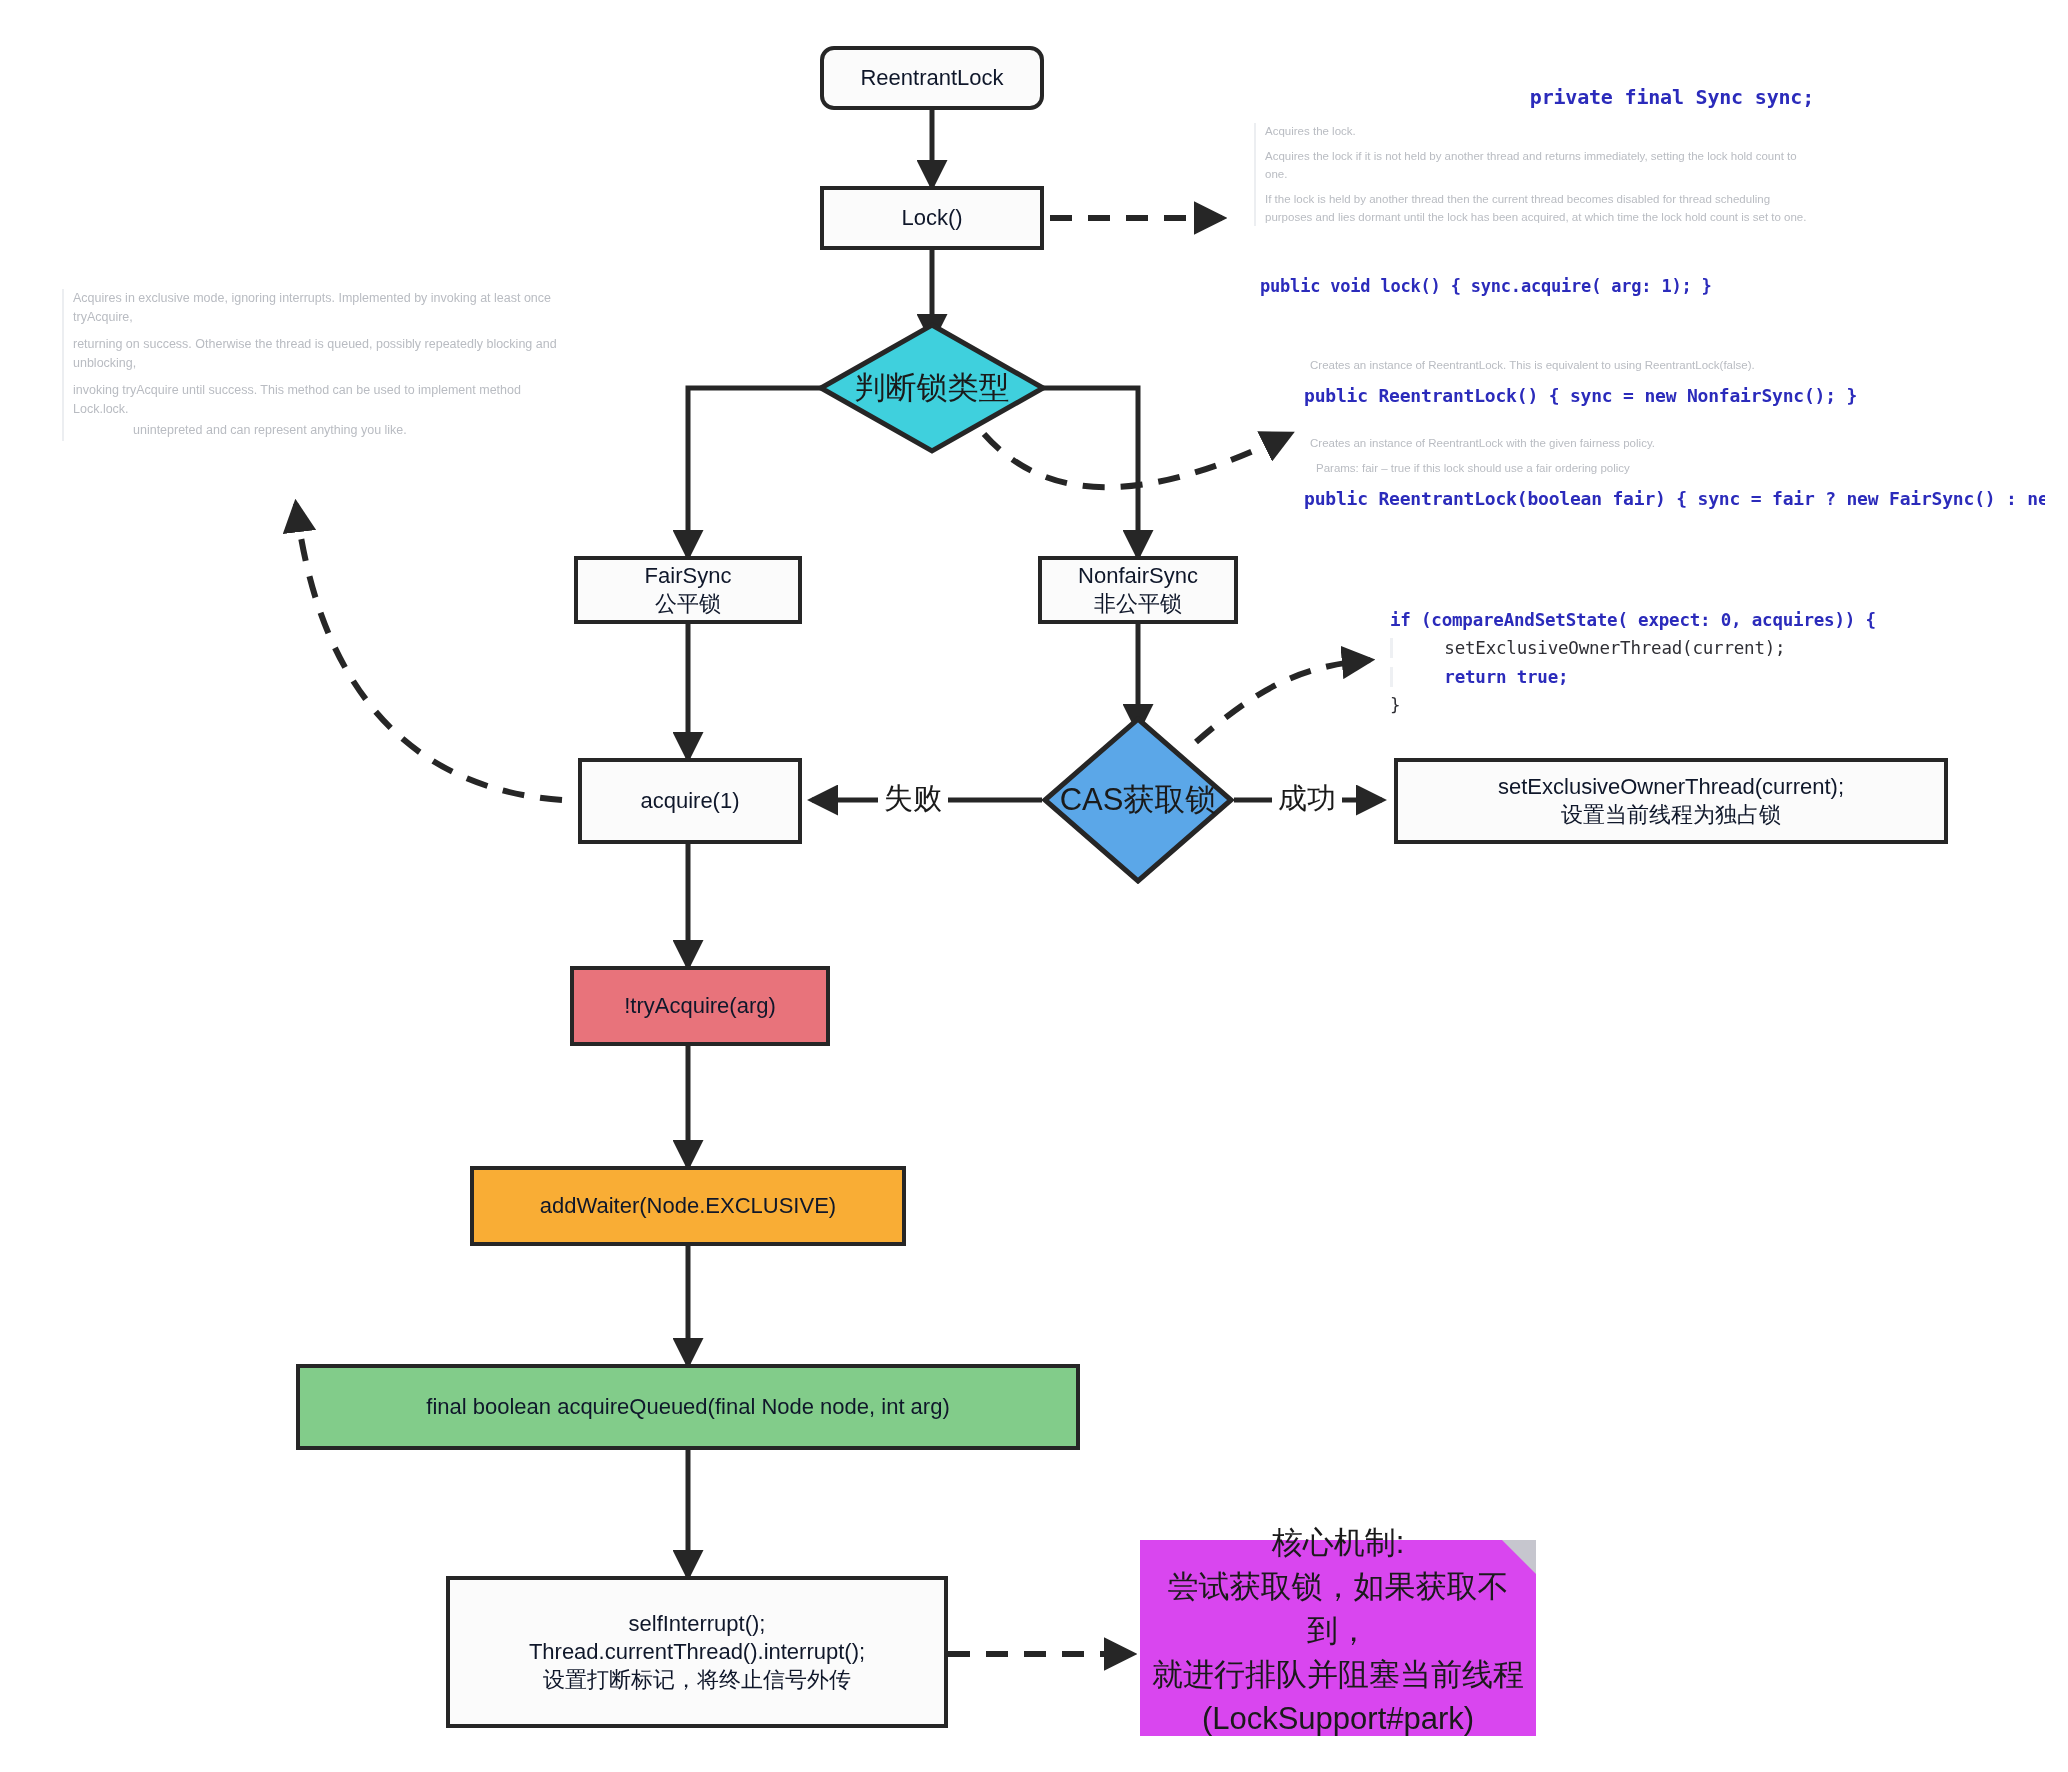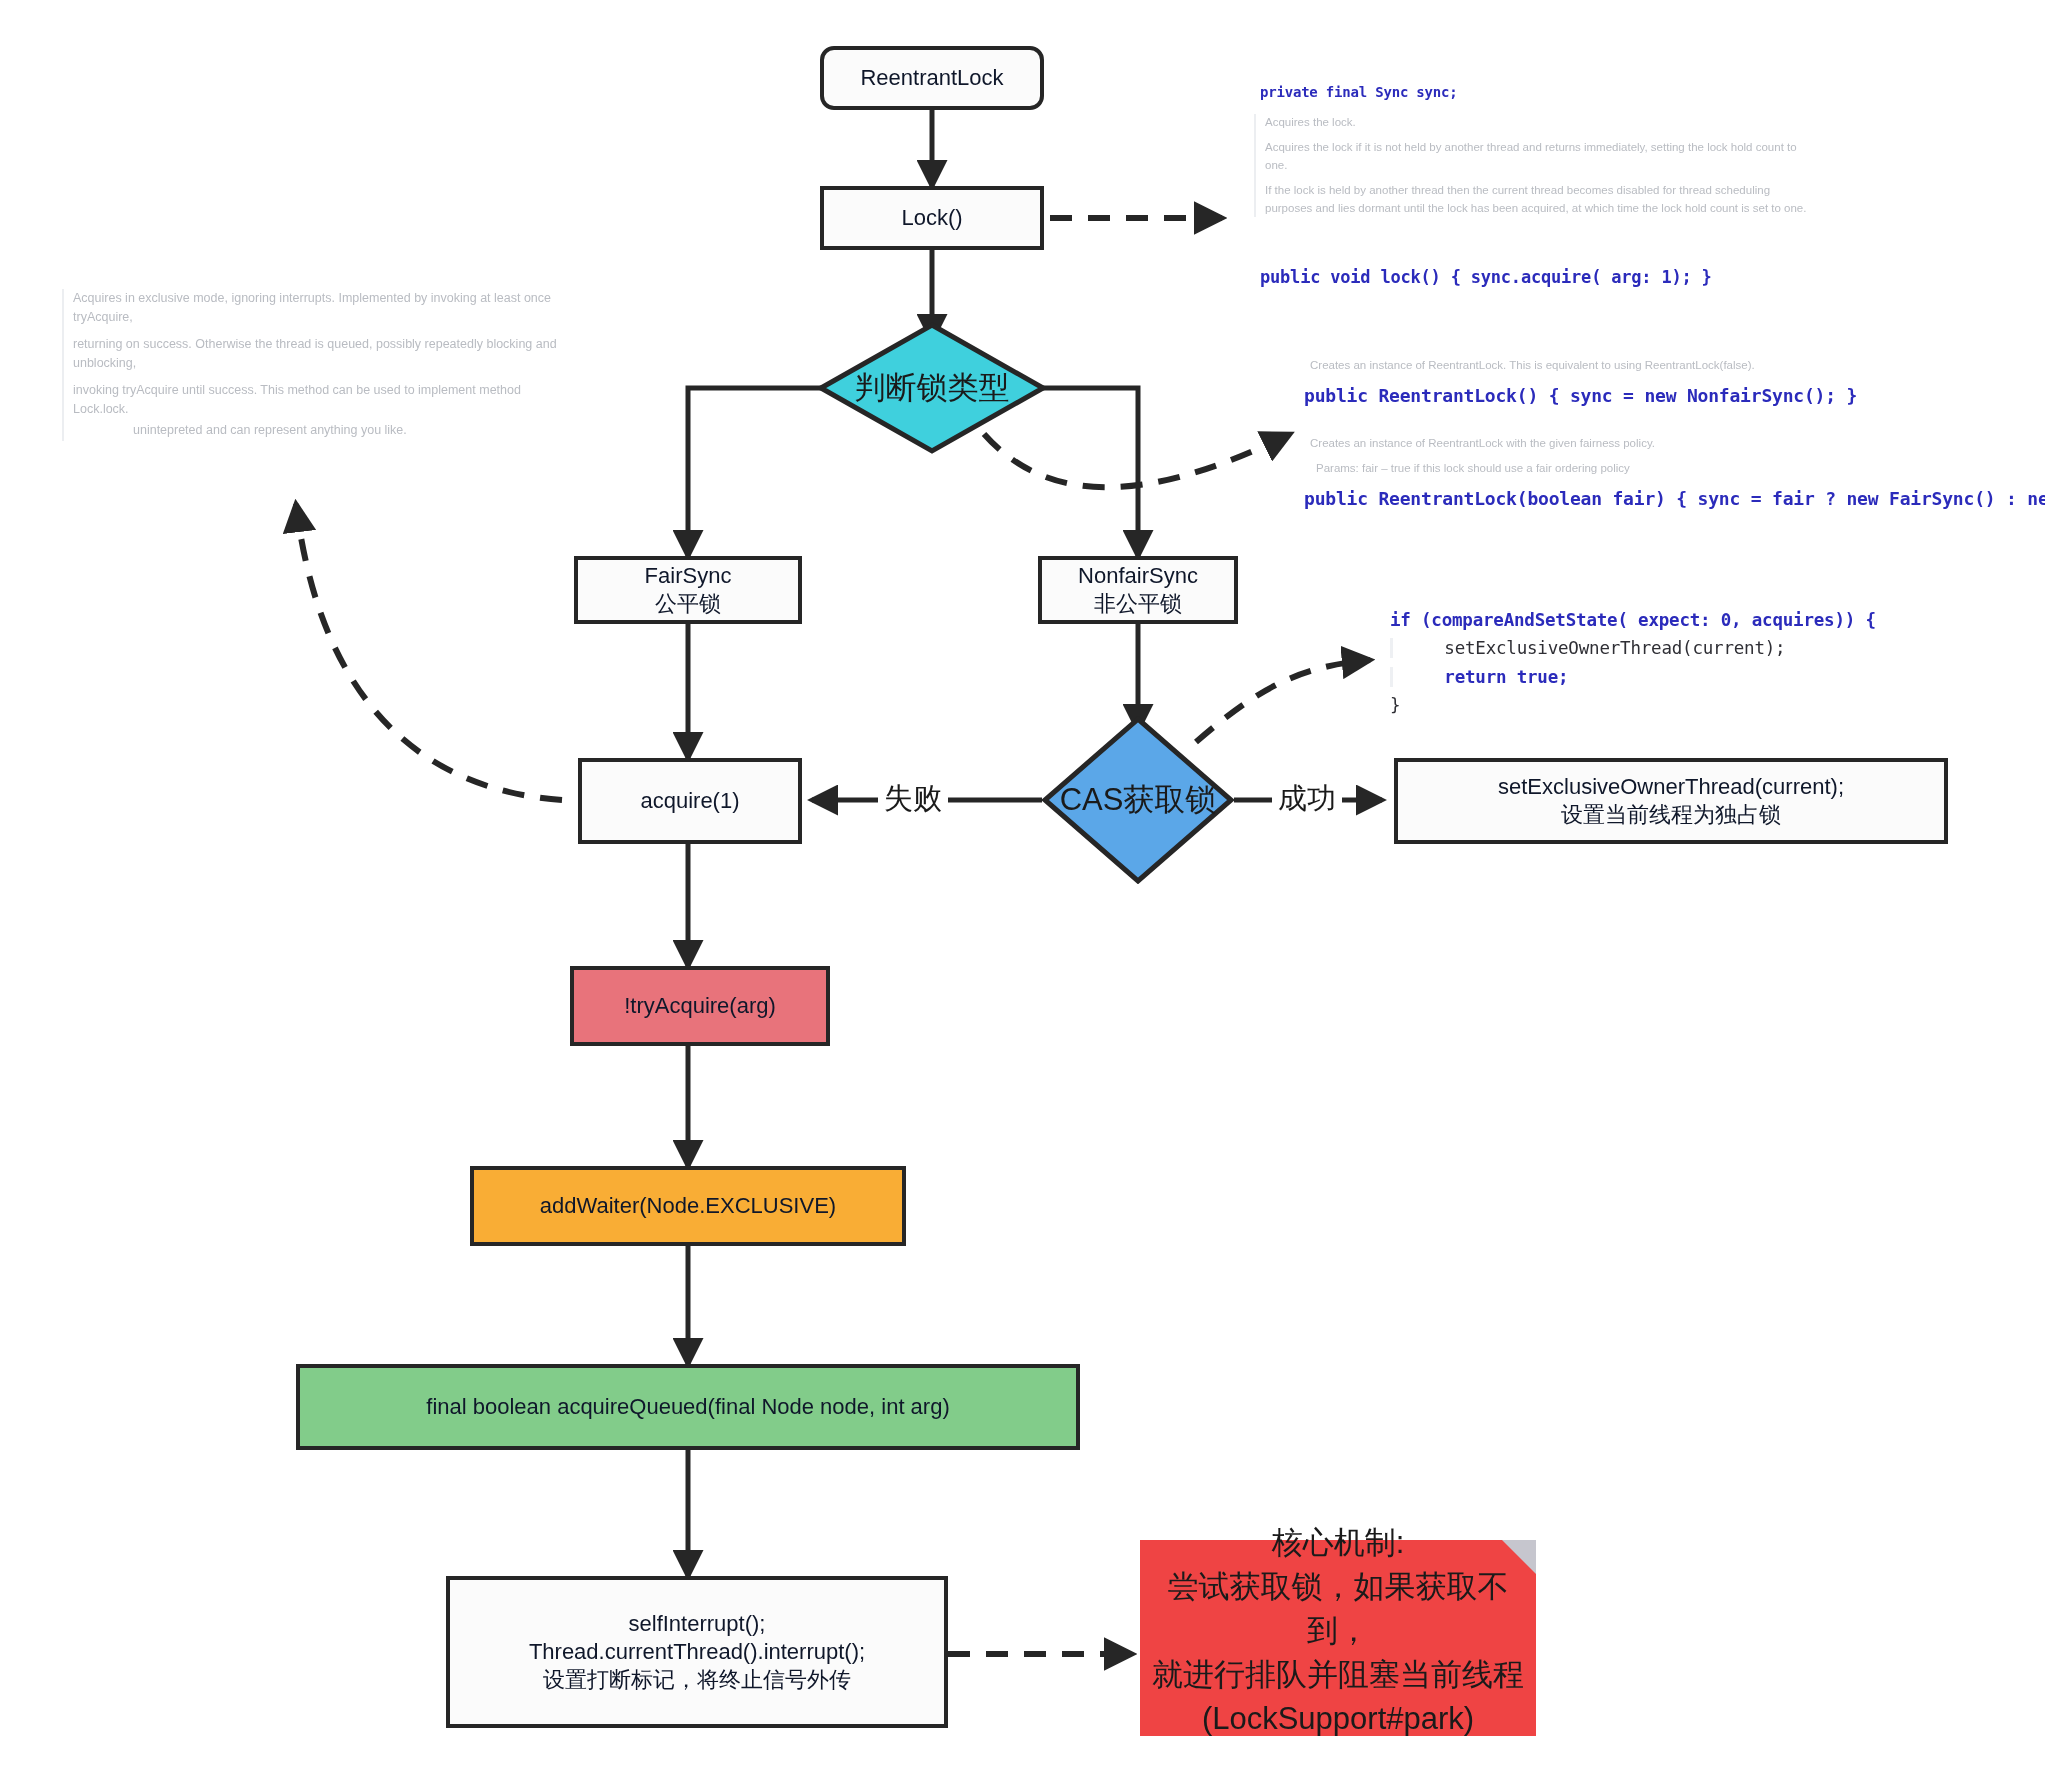--- a/index.html
+++ b/index.html
@@ -32,21 +32,21 @@
   .diamond .dshape{
     position:absolute;left:0;top:0;width:100%;height:100%;z-index:1;
   }
 
   .edge-label{
     position:absolute;font-size:29px;color:#1a1a1a;background:#ffffff;
     padding:1px 6px;white-space:nowrap;
   }
 
   .note{
-    position:absolute;box-sizing:border-box;background:#ef4444;
+    position:absolute;box-sizing:border-box;background:#d946ef;
     font-size:31px;line-height:1.42;color:#1a1a1a;text-align:center;
     display:flex;align-items:center;justify-content:center;white-space:pre-line;
     padding:8px 10px 22px 10px;
   }
   .note-fold{
     position:absolute;width:0;height:0;
     border-top:34px solid #c6c6ce;border-left:34px solid transparent;
     right:0;top:0;
   }
 
@@ -178,21 +178,21 @@
   <div class="doc">
     <p><span>Acquires in exclusive mode, ignoring interrupts. Implemented by invoking at least once tryAcquire,</span></p>
     <p><span>returning on success. Otherwise the thread is queued, possibly repeatedly blocking and unblocking,</span></p>
     <p><span>invoking tryAcquire until success. This method can be used to implement method Lock.lock.</span></p>
     <p style="padding-left:60px;margin-top:-5px;"><span>unintepreted and can represent anything you like.</span></p>
   </div>
 
 </div>
 
 <div class="snip" style="left:1250px;top:72px;width:564px;height:230px;">
-  <div class="code" style="font-size:14px;padding:10px 0 6px 10px;"><span class="kw">private final Sync sync;</span></div>
+  <div class="code" style="font-size:20px;padding:10px 0 6px 10px;text-align:right;"><span class="kw">private final Sync sync;</span></div>
   <div class="doc" style="font-size:11.5px;">
     <p><span>Acquires the lock.</span></p>
     <p><span>Acquires the lock if it is not held by another thread and returns immediately, setting the lock hold count to one.</span></p>
     <p><span>If the lock is held by another thread then the current thread becomes disabled for thread scheduling purposes and lies dormant until the lock has been acquired, at which time the lock hold count is set to one.</span></p>
   </div>
   <div class="code" style="padding-left:10px;margin-top:48px;"><span class="kw">public void lock() { sync.acquire( arg: 1); }</span></div>
 </div>
 
 <div class="snip" style="left:1300px;top:352px;width:745px;height:180px;">
   <div class="doc" style="font-size:11.5px;border-left:none;padding-left:6px;">

